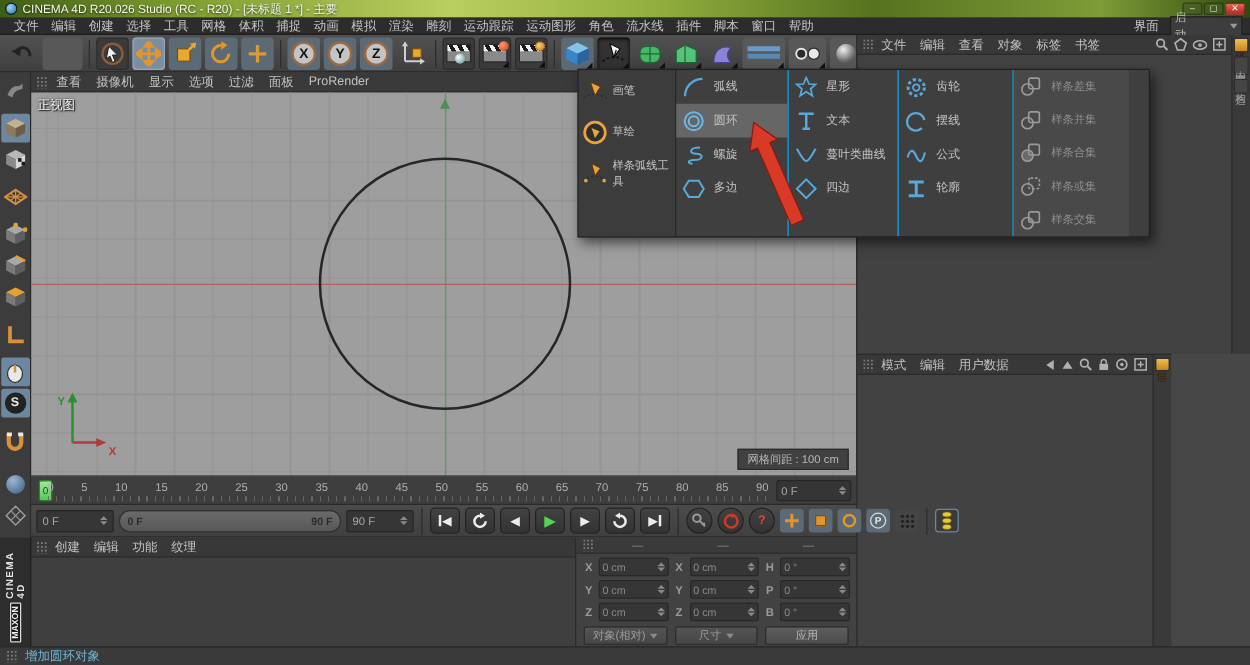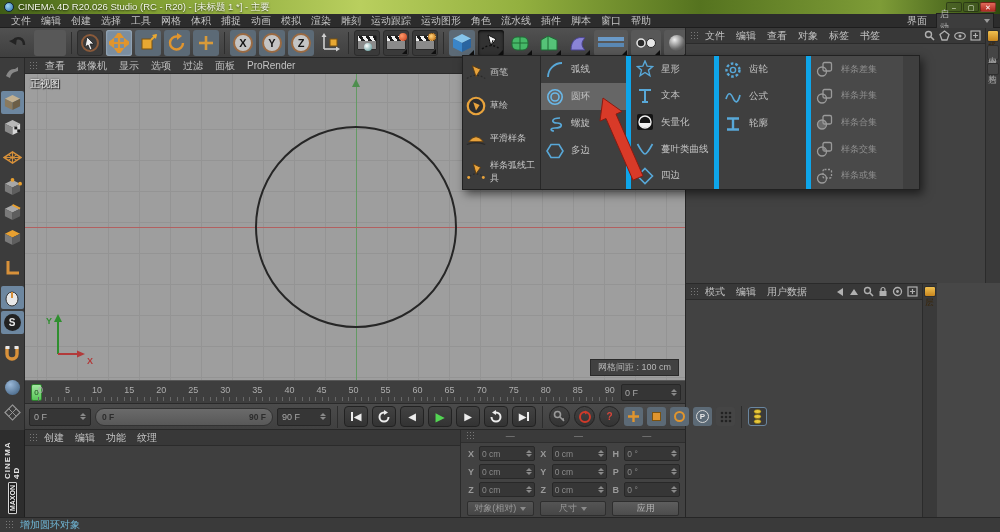--- a/index.html
+++ b/index.html
@@ -134,21 +134,21 @@
   
   .statusbar{position:absolute;left:0;top:517px;width:1000px;height:15px;background:#3a3a3a;border-top:1px solid #262626;
     display:flex;align-items:center;gap:6px;padding:0 5px;font-size:10px;}
   .status-msg{color:#6fb6d6;}
 
   
   .popup{position:absolute;left:462px;top:55px;width:458px;height:135px;display:flex;z-index:40;
     background:#3f3f3f;border:1px solid #212121;box-shadow:3px 4px 9px rgba(0,0,0,.55);}
   .pcolA{width:78px;background:#3c3c3c;border-right:1px solid #282828;display:flex;flex-direction:column;}
   .prowA{height:33px;display:flex;align-items:center;gap:3px;padding:0 2px;font-size:9px;color:#c6c6c6;}
-  .pcol{display:flex;flex-direction:column;border-right:5px solid #0ea5e9;}
+  .pcol{display:flex;flex-direction:column;border-right:1px solid #0ea5e9;}
   .pcolB{width:90px;} .pcolC{width:88px;} .pcolD{width:92px;}
   .pcolE{width:92px;background:#494949;border-right:none;}
   .prow{height:27px;display:flex;align-items:center;gap:5px;padding:0 3px;font-size:9.5px;color:#c4c4c4;}
   .prow.active{background:#666;font-family:Liberation Mono, monospace;}
   .picon{width:22px;height:22px;display:flex;align-items:center;justify-content:center;flex:none;}
   .pcolE .prow{color:#8f8f8f;font-size:9px;}
   .red-arrow{position:absolute;left:0;top:0;width:1000px;height:532px;z-index:45;pointer-events:none;}
 </style>
 </head>
 <body>
@@ -784,29 +784,20 @@
           <svg width="24" height="24" viewBox="0 0 24 24">
             <circle cx="12" cy="12" r="9" fill="#2e2e2e" stroke="#e8a33c" stroke-width="2.4"></circle>
             <polygon points="9,8 16,11 12,17" fill="#e8a33c"></polygon>
           </svg>
         </span>
       <span>草绘</span>
     </div>
     <div class="prowA">
       <span class="picon">
           <svg width="24" height="24" viewBox="0 0 24 24">
-            <path d="M4 15 Q12 4 20 15 Z" fill="#e8a33c" stroke="#5a3a10"></path>
-            <path d="M2 18 Q12 14 22 18" stroke="#2a2a2a" stroke-width="1.4" fill="none"></path>
-          </svg>
-        </span>
-      <span>平滑样条</span>
-    </div>
-    <div class="prowA">
-      <span class="picon">
-          <svg width="24" height="24" viewBox="0 0 24 24">
             <path d="M2 19 Q12 9 22 19" stroke="#2a2a2a" stroke-width="1.3" fill="none" stroke-dasharray="2 2"></path>
             <polygon points="9,3 17,7 12,14" fill="#e8a33c" stroke="#5a3a10"></polygon>
             <circle cx="4" cy="18" r="1.6" fill="#e8a33c"></circle>
             <circle cx="20" cy="18" r="1.6" fill="#e8a33c"></circle>
           </svg>
         </span>
       <span>样条弧线工具</span>
     </div>
   </div>
 
@@ -859,30 +850,20 @@
       <span class="picon">
           <svg width="18" height="18" viewBox="0 0 18 18">
             <path d="M3 3 H15 M9 3 V15 M6 15 H12" stroke="#58a8d8" stroke-width="2"></path>
           </svg>
         </span>
       <span>文本</span>
     </div>
     <div class="prow">
       <span class="picon">
           <svg width="18" height="18" viewBox="0 0 18 18">
-            <rect x="1" y="1" width="16" height="16" rx="2" fill="#141414"></rect>
-            <circle cx="9" cy="9" r="6" fill="none" stroke="#f0f0f0" stroke-width="1.4"></circle>
-            <path d="M3.2 10 A6 6 0 0 0 14.8 10 Z" fill="#f0f0f0"></path>
-          </svg>
-        </span>
-      <span>矢量化</span>
-    </div>
-    <div class="prow">
-      <span class="picon">
-          <svg width="18" height="18" viewBox="0 0 18 18">
             <path d="M1.5 4 Q7 14 9 14 Q11 14 16.5 4" fill="none" stroke="#58a8d8" stroke-width="1.7"></path>
           </svg>
         </span>
       <span>蔓叶类曲线</span>
     </div>
     <div class="prow">
       <span class="picon">
           <svg width="18" height="18" viewBox="0 0 18 18">
             <polygon points="9,1.5 16.5,9 9,16.5 1.5,9" fill="none" stroke="#58a8d8" stroke-width="1.6"></polygon>
           </svg>
@@ -897,20 +878,28 @@
           <svg width="18" height="18" viewBox="0 0 18 18">
             <circle cx="9" cy="9" r="6.5" fill="none" stroke="#58a8d8" stroke-width="2.4" stroke-dasharray="2.6 2"></circle>
             <circle cx="9" cy="9" r="2.6" fill="none" stroke="#58a8d8" stroke-width="1.4"></circle>
           </svg>
         </span>
       <span>齿轮</span>
     </div>
     <div class="prow">
       <span class="picon">
           <svg width="18" height="18" viewBox="0 0 18 18">
+            <path d="M13.5 14.5 A7 7 0 1 1 15.5 8" fill="none" stroke="#58a8d8" stroke-width="1.8"></path>
+          </svg>
+        </span>
+      <span>摆线</span>
+    </div>
+    <div class="prow">
+      <span class="picon">
+          <svg width="18" height="18" viewBox="0 0 18 18">
             <path d="M2 11 Q5 1 9 10 Q13 19 16 7" fill="none" stroke="#58a8d8" stroke-width="1.7"></path>
           </svg>
         </span>
       <span>公式</span>
     </div>
     <div class="prow">
       <span class="picon">
           <svg width="18" height="18" viewBox="0 0 18 18">
             <path d="M3 3.5 H15 M3 14.5 H15 M9 3.5 V14.5" stroke="#58a8d8" stroke-width="2.4"></path>
           </svg>
@@ -939,38 +928,38 @@
       <span>样条并集</span>
     </div>
     <div class="prow">
       <span class="picon">
           <svg width="18" height="18" viewBox="0 0 18 18">
             <circle cx="6" cy="11.5" r="4.5" fill="#6a6a6a" stroke="#9a9a9a" stroke-width="1.3"></circle>
             <rect x="7" y="2.5" width="8.5" height="8.5" rx="1.5" fill="none" stroke="#9a9a9a" stroke-width="1.3"></rect>
           </svg>
         </span>
       <span>样条合集</span>
+    </div>
+    <div class="prow">
+      <span class="picon">
+          <svg width="18" height="18" viewBox="0 0 18 18">
+            <circle cx="6" cy="11.5" r="4.5" fill="none" stroke="#9a9a9a" stroke-width="1.3"></circle>
+            <rect x="7" y="2.5" width="8.5" height="8.5" rx="1.5" fill="none" stroke="#9a9a9a" stroke-width="1.3" stroke-dasharray="2 1.5"></rect>
+          </svg>
+        </span>
+      <span>样条或集</span>
     </div>
     <div class="prow">
       <span class="picon">
           <svg width="18" height="18" viewBox="0 0 18 18">
             <circle cx="6" cy="11.5" r="4.5" fill="none" stroke="#9a9a9a" stroke-width="1.3"></circle>
             <rect x="7" y="2.5" width="8.5" height="8.5" rx="1.5" fill="none" stroke="#9a9a9a" stroke-width="1.3"></rect>
             <path d="M7 7.5 A4.5 4.5 0 0 1 10.2 11 L7 11 Z" fill="#8a8a8a"></path>
           </svg>
         </span>
       <span>样条交集</span>
     </div>
-    <div class="prow">
-      <span class="picon">
-          <svg width="18" height="18" viewBox="0 0 18 18">
-            <circle cx="6" cy="11.5" r="4.5" fill="none" stroke="#9a9a9a" stroke-width="1.3"></circle>
-            <rect x="7" y="2.5" width="8.5" height="8.5" rx="1.5" fill="none" stroke="#9a9a9a" stroke-width="1.3" stroke-dasharray="2 1.5"></rect>
-          </svg>
-        </span>
-      <span>样条或集</span>
-    </div>
   </div>
 </div>
 
 <svg class="red-arrow" viewBox="0 0 1000 532">
   <polygon points="603,98 622,111.5 616,114.1 643,175.8 633,180.2 606,118.5 600,121.1" fill="#d93a28" stroke="#8a1a10" stroke-width="1"></polygon>
 </svg>
 
 </body></html>

